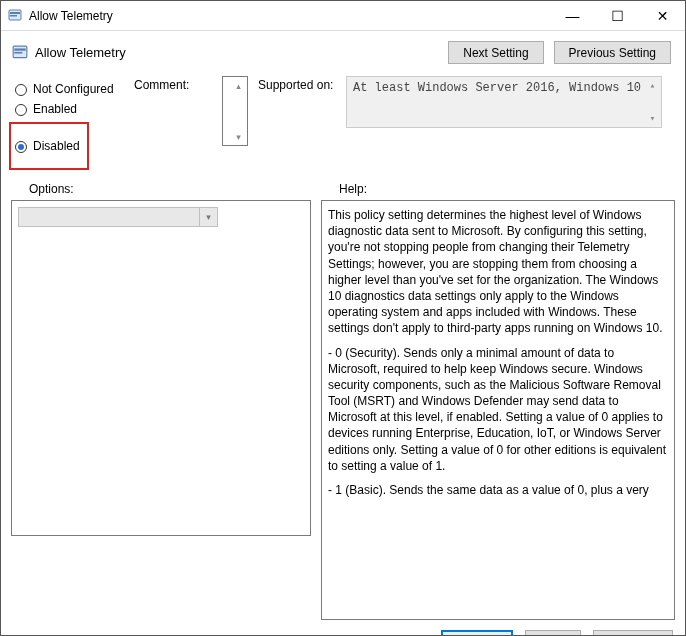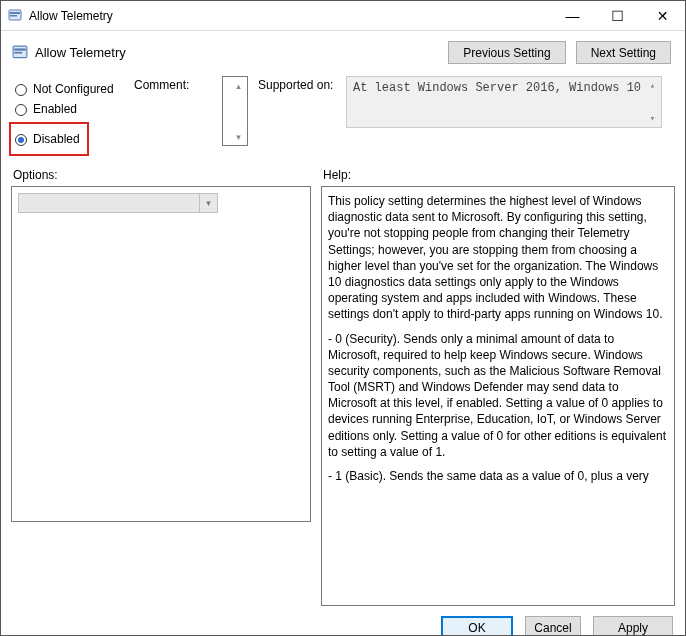--- a/index.html
+++ b/index.html
@@ -81,21 +81,21 @@
   }
   .supported-box {
     flex:1; height:52px; border:1px solid #ccc; background:#f0f0f0; color:#444;
     padding:4px 20px 4px 6px; font-size:12px; position:relative;font-family:Liberation Mono, monospace;
   }
   .scroll-arrows-right {
     position:absolute; right:0; top:0; bottom:0; width:17px;
     display:flex; flex-direction:column; justify-content:space-between;
   }
   .sa { width:17px; height:17px; display:flex; align-items:center; justify-content:center; color:#888; font-size:9px;}
-  .labels-row { display:flex; padding: 10px 19px 4px 12px; gap:0;}
+  .labels-row { display:flex; padding: 10px 19px 4px 12px; gap:0;margin-left:16px;}
   .labels-row .lbl-left{ width:310px; }
   .panes { display:flex; padding: 0 10px; gap:10px; }
   .options-pane {
     width:300px; height:336px; border:1px solid #7a7a7a; background:#fff; position:relative;
   }
   .dropdown-stub{
     position:absolute; top:6px; left:6px; width:200px; height:20px;
     background:#e8e8e8; border:1px solid #c0c0c0; display:flex;
   }
   .dropdown-stub .dd-btn{width:18px; border-left:1px solid #c0c0c0; display:flex;align-items:center;justify-content:center;font-size:9px;color:#777; margin-left:auto;}
@@ -133,37 +133,37 @@
 <div class="header-row">
   <span class="app-icon2">
     <svg width="16" height="16" viewBox="0 0 14 14">
         <rect x="1" y="1" width="12" height="10" rx="1" fill="#dce8f7" stroke="#5a7fb5"></rect>
         <rect x="2" y="3" width="10" height="2" fill="#5a7fb5"></rect>
         <rect x="2" y="6" width="7" height="1.5" fill="#5a7fb5"></rect>
       </svg>
   </span>
   <span class="page-title">Allow Telemetry</span>
   <div class="nav-buttons">
+    <div class="btn">Next Setting</div>
     <div class="btn">Previous Setting</div>
-    <div class="btn">Next Setting</div>
   </div>
 </div>
 
 <div class="main">
   <div class="left-col">
     <div class="radio-row">
       <span class="radio-outer"></span>
       <span>Not Configured</span>
     </div>
     <div class="radio-row">
       <span class="radio-outer"></span>
       <span>Enabled</span>
     </div>
     <div class="highlight-box">
-      <div class="radio-row" style="margin:6px 0">
+      <div class="radio-row" style="margin:13px 0">
         <span class="radio-outer checked"></span>
         <span>Disabled</span>
       </div>
     </div>
   </div>
 
   <div class="right-col">
     <div class="field-row">
       <div class="field-label">Comment:</div>
       <div class="comment-box">

